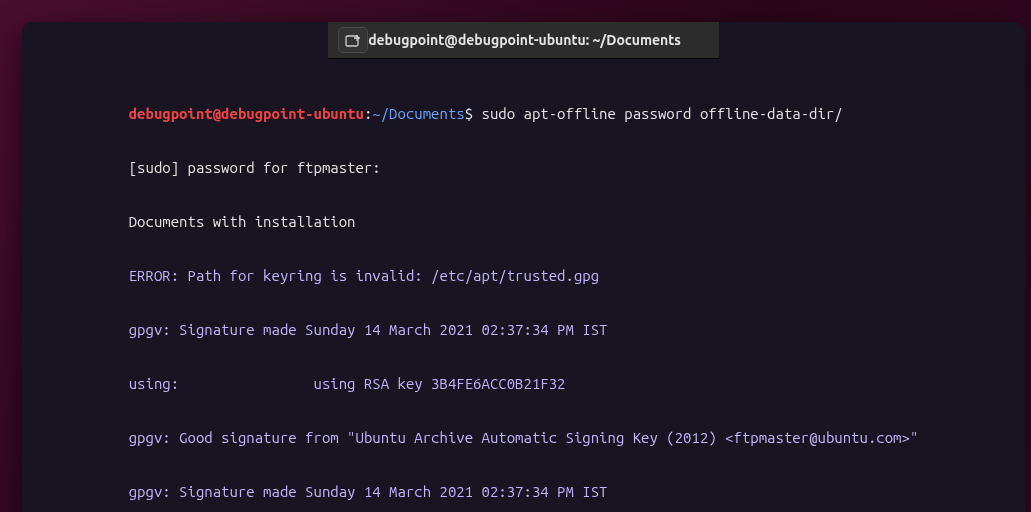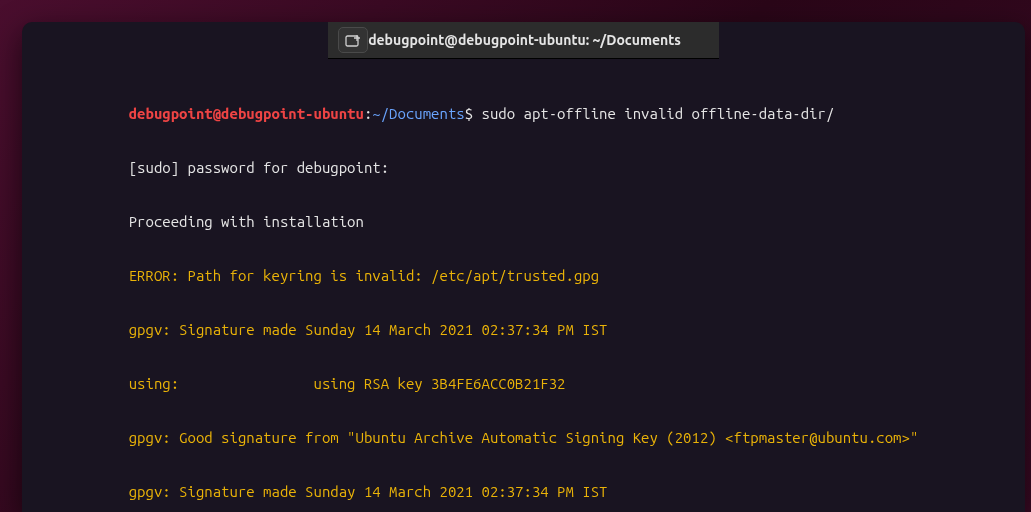--- a/index.html
+++ b/index.html
@@ -61,41 +61,41 @@
     color:#e6e6e6;
     white-space:pre;
     overflow:hidden;
   }
   .line{display:block}
   .user{color:#ef4444;font-weight:bold}
   .path{color:#6aa5ff;font-weight:normal}
   .dollar{color:#e6e6e6}
   .cmd{color:#e6e6e6}
   .plain{color:#e6e6e6}
-  .err{color:#eab308}  
+  .err{color:#c4b5fd}  
 </style>
 </head>
 <body>
 
 <div class="window">
   <div class="titlebar">
     <div class="newtab-btn">
       <svg width="16" height="14" viewBox="0 0 16 14">
         <rect x="1" y="3" width="12" height="10" rx="1.5" fill="none" stroke="#cfcfcf" stroke-width="1.3"></rect>
         <line x1="12" y1="2" x2="12" y2="8" stroke="#cfcfcf" stroke-width="1.3"></line>
         <line x1="9" y1="5" x2="15" y2="5" stroke="#cfcfcf" stroke-width="1.3"></line>
       </svg>
     </div>
     <div class="title-text">debugpoint@debugpoint-ubuntu: ~/Documents</div>
   </div>
 
   <div class="term">
-    <span class="line"><span class="user">debugpoint@debugpoint-ubuntu</span><span class="plain">:</span><span class="path">~/Documents</span><span class="dollar">$</span><span class="cmd"> </span><span class="cmd">sudo apt-offline invalid offline-data-dir/</span></span>
-    <span class="line plain">[sudo] password for debugpoint:</span>
-    <span class="line plain">Proceeding with installation</span>
+    <span class="line"><span class="user">debugpoint@debugpoint-ubuntu</span><span class="plain">:</span><span class="path">~/Documents</span><span class="dollar">$</span><span class="cmd"> </span><span class="cmd">sudo apt-offline password offline-data-dir/</span></span>
+    <span class="line plain">[sudo] password for ftpmaster:</span>
+    <span class="line plain">Documents with installation</span>
     <span class="line err">ERROR: Path for keyring is invalid: /etc/apt/trusted.gpg</span>
     <span class="line err">gpgv: Signature made Sunday 14 March 2021 02:37:34 PM IST</span>
     <span class="line err">using:                using RSA key 3B4FE6ACC0B21F32</span>
     <span class="line err">gpgv: Good signature from "Ubuntu Archive Automatic Signing Key (2012) &lt;ftpmaster@ubuntu.com&gt;"</span>
     <span class="line err">gpgv: Signature made Sunday 14 March 2021 02:37:34 PM IST</span>
     
     
     
     
     

